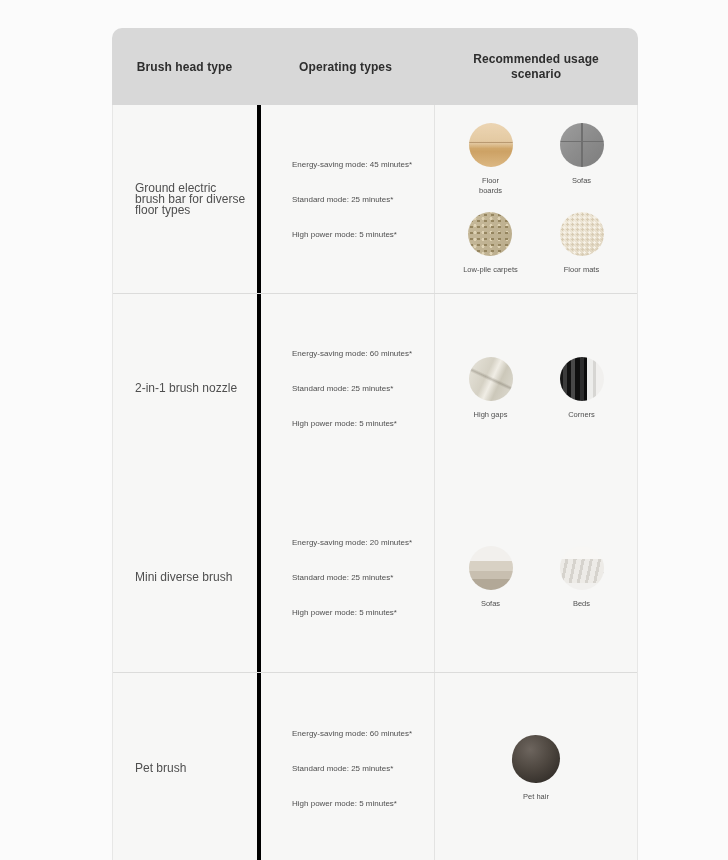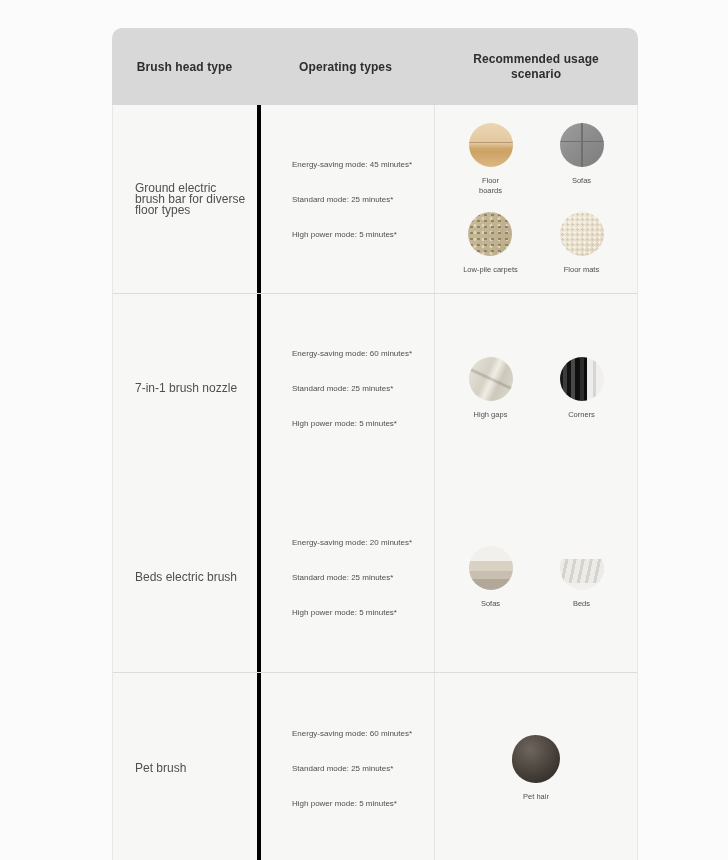--- a/index.html
+++ b/index.html
@@ -171,21 +171,21 @@
           <div class="scen">
             <div class="circle img-floor-mats"></div>
             <div class="caption">Floor mats</div>
           </div>
         </div>
       </div>
     </div>
 
     <div class="row h189">
       <div class="c1">
-        <p>7-in-1 brush nozzle</p>
+        <p>2-in-1 brush nozzle</p>
       </div>
       <div class="c2">
         <p>Energy-saving mode: 60 minutes*</p>
         <p>Standard mode: 25 minutes*</p>
         <p>High power mode: 5 minutes*</p>
       </div>
       <div class="c3">
         <div class="scen-grid">
           <div class="scen">
             <div class="circle img-sofa-gaps"></div>
@@ -194,21 +194,21 @@
           <div class="scen">
             <div class="circle img-curtains"></div>
             <div class="caption">Corners</div>
           </div>
         </div>
       </div>
     </div>
 
     <div class="row h190 bordered">
       <div class="c1">
-        <p>Beds electric brush</p>
+        <p>Mini diverse brush</p>
       </div>
       <div class="c2">
         <p>Energy-saving mode: 20 minutes*</p>
         <p>Standard mode: 25 minutes*</p>
         <p>High power mode: 5 minutes*</p>
       </div>
       <div class="c3">
         <div class="scen-grid">
           <div class="scen">
             <div class="circle img-sofas"></div>

